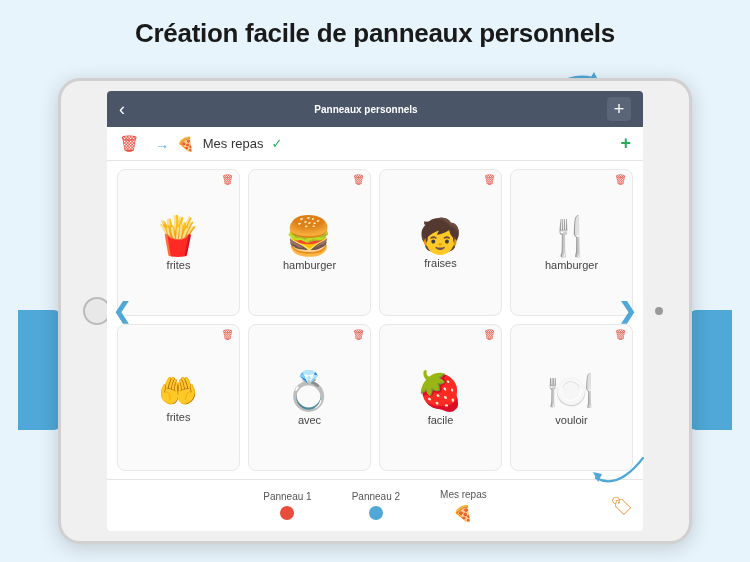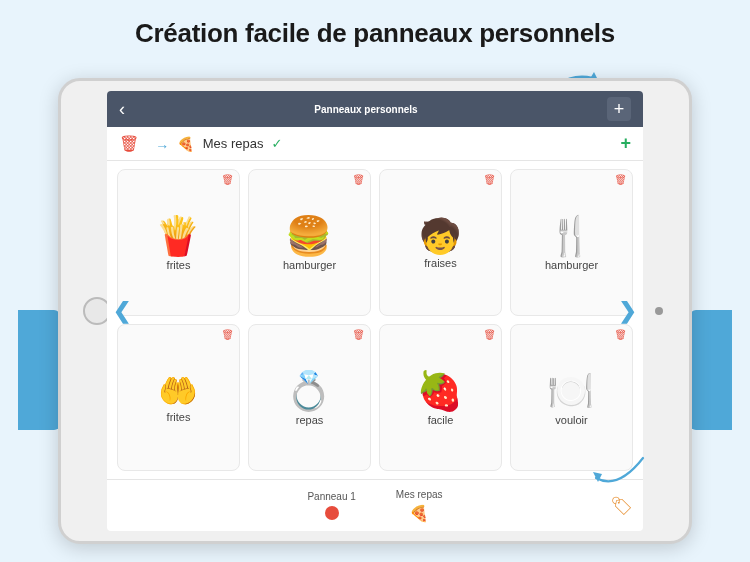--- a/index.html
+++ b/index.html
@@ -362,39 +362,43 @@
       </div>
 
       <div class="grid-item">
         <span class="item-trash">🗑</span>
         <span class="item-emoji" style="font-size:32px;">🤲</span>
         <span class="item-label">frites</span>
       </div>
       <div class="grid-item">
         <span class="item-trash">🗑</span>
         <span class="item-emoji rings-icon">💍</span>
-        <span class="item-label">repas</span>
+        <span class="item-label">avec</span>
       </div>
       <div class="grid-item">
         <span class="item-trash">🗑</span>
         <span class="item-emoji strawberry-icon">🍓</span>
         <span class="item-label">facile</span>
       </div>
       <div class="grid-item">
         <span class="item-trash">🗑</span>
         <span class="item-emoji plate-icon">🍽️</span>
         <span class="item-label">vouloir</span>
       </div>
     </div>
 
     <div class="tab-bar">
       <div class="tab-item">
         <span class="tab-label">Panneau 1</span>
         <div class="tab-dot red"></div>
       </div>
+      <div class="tab-item">
+        <span class="tab-label">Panneau 2</span>
+        <div class="tab-dot blue"></div>
+      </div>
       <div class="tab-item-pizza">
         <span class="tab-label">Mes repas</span>
         <span class="tab-pizza-icon">🍕</span>
       </div>
       <span class="tag-icon">🏷</span>
     </div>
 
   </div>
 
   <span class="nav-arrow-left">❮</span>

